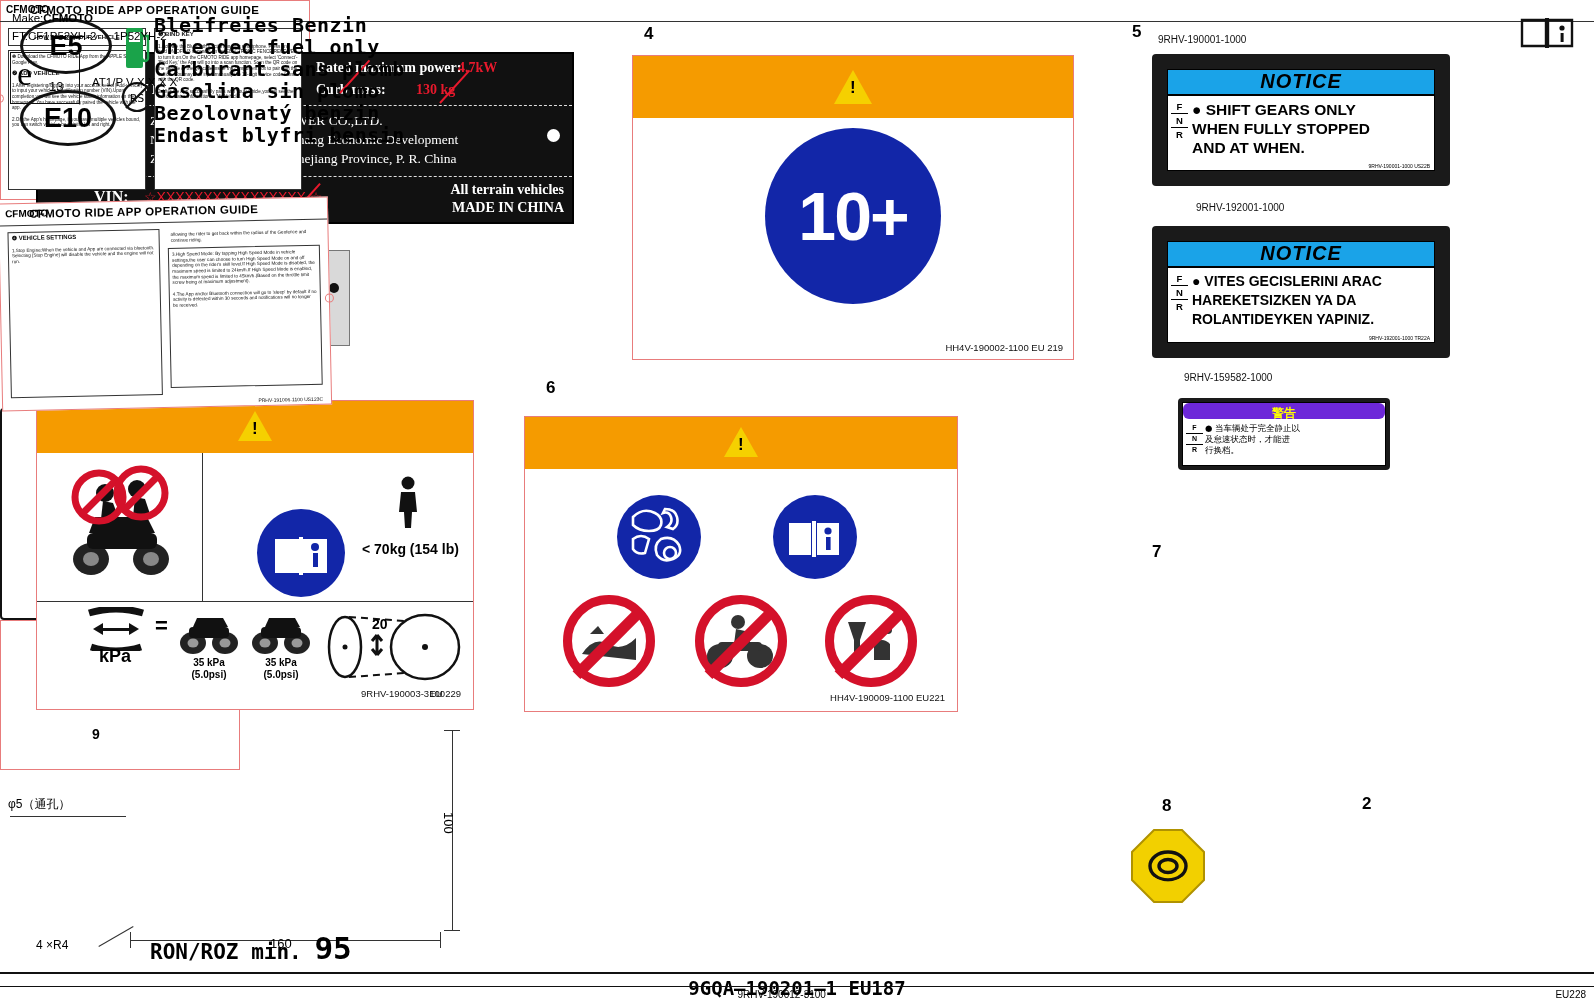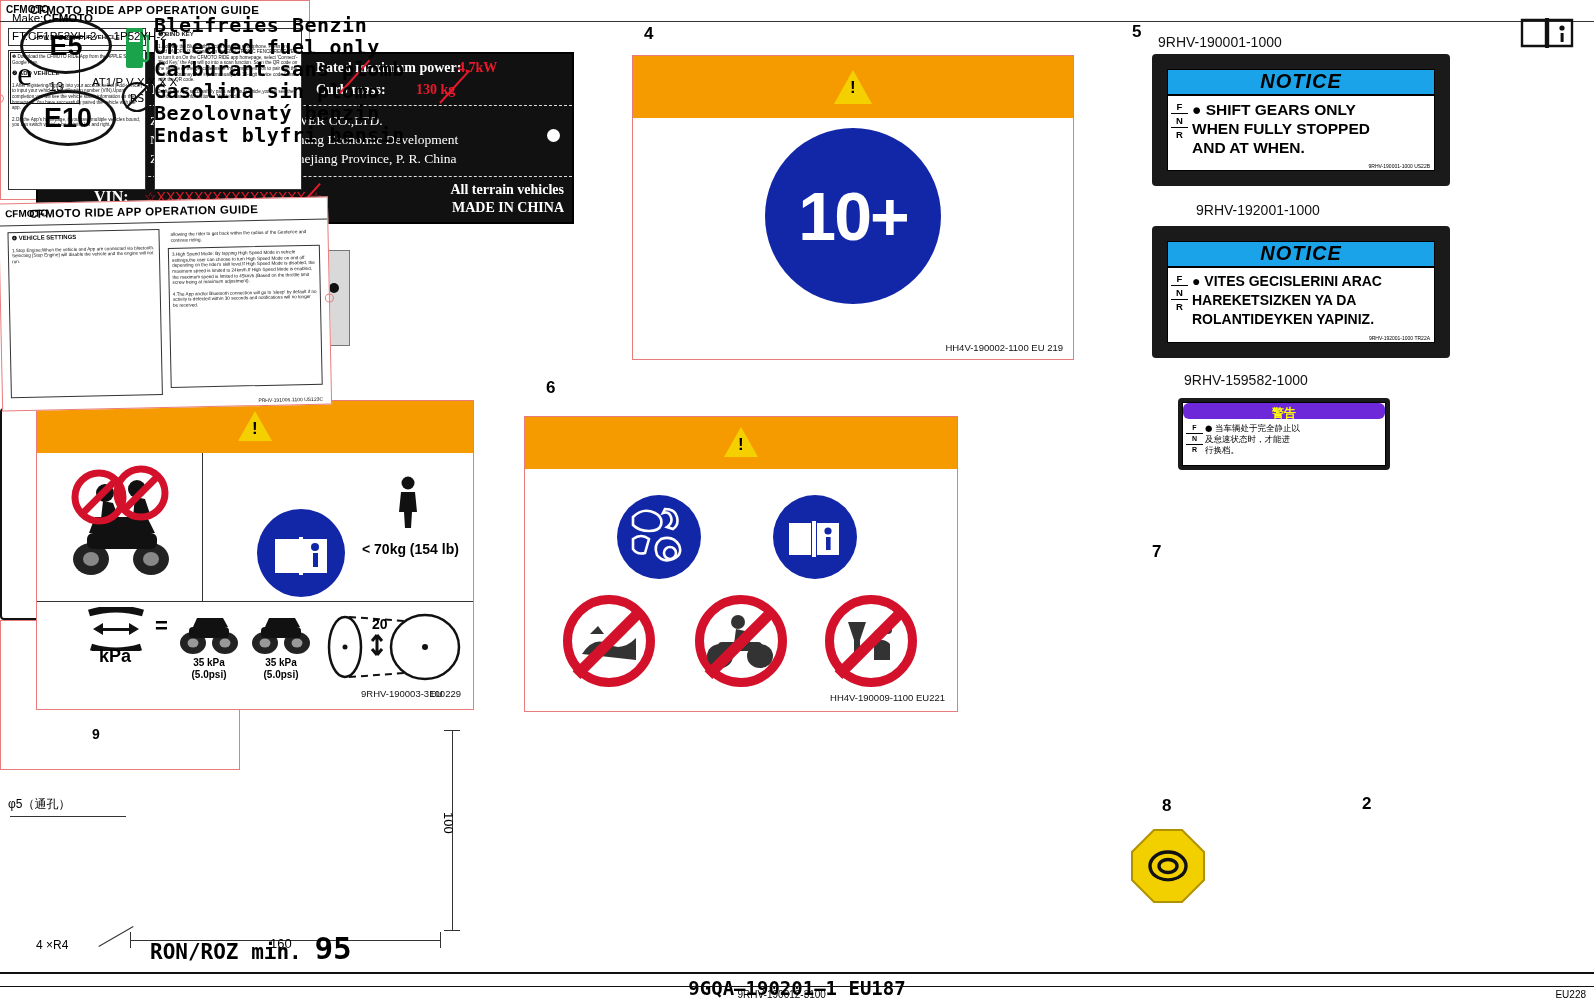--- a/index.html
+++ b/index.html
@@ -87,21 +87,21 @@
   
   .notice { position:absolute; background:#1a1a1a; border-radius:4px; padding:15px; }
   .notice .inner { background:#fff; border:1px solid #000; position:relative; height:100%; }
   .notice .bluebar { background:#1aa3e8; border-bottom:2px solid #000; text-align:center; }
   .notice .bluebar span { font-style:italic; font-weight:bold; font-size:20px; letter-spacing:1px; color:#000; }
   .fnr { position:absolute; left:3px; top:3px; width:17px; font-size:9.5px; font-weight:bold; text-align:center; line-height:13px; }
   .fnr div { border-bottom:1px solid #000; }
   .fnr div:last-child { border-bottom:none; }
   .noticetxt { position:absolute; left:24px; font-size:15.5px; font-weight:bold; line-height:19px; }
   .notcode { position:absolute; right:4px; bottom:1px; font-size:5px; }
-  .partno { position:absolute; font-size:14px; color:#111; }
+  .partno { position:absolute; font-size:10px; color:#111; }
 
   
   #cn5 { left:1178px; top:398px; width:212px; height:72px; background:#1a1a1a; border-radius:4px; padding:4px;}
   #cn5 .inner { background:#fff; height:100%; position:relative; border:1px solid #000;}
   #cn5 .bluebar { background:#6d28d9; text-align:center;border-radius:6px; }
   #cn5 .bluebar span { color:#ff0; font-size:12px; font-weight:bold; }
   #cn5 .cntxt { position:absolute; left:22px; top:20px; font-size:8.5px; line-height:11px; font-family:"DejaVu Sans", sans-serif;}
 
   
   #lbl7 { left:1134px; top:566px; width:434px; height:212px; border:2px solid #111; border-radius:4px; background:#fff;}

